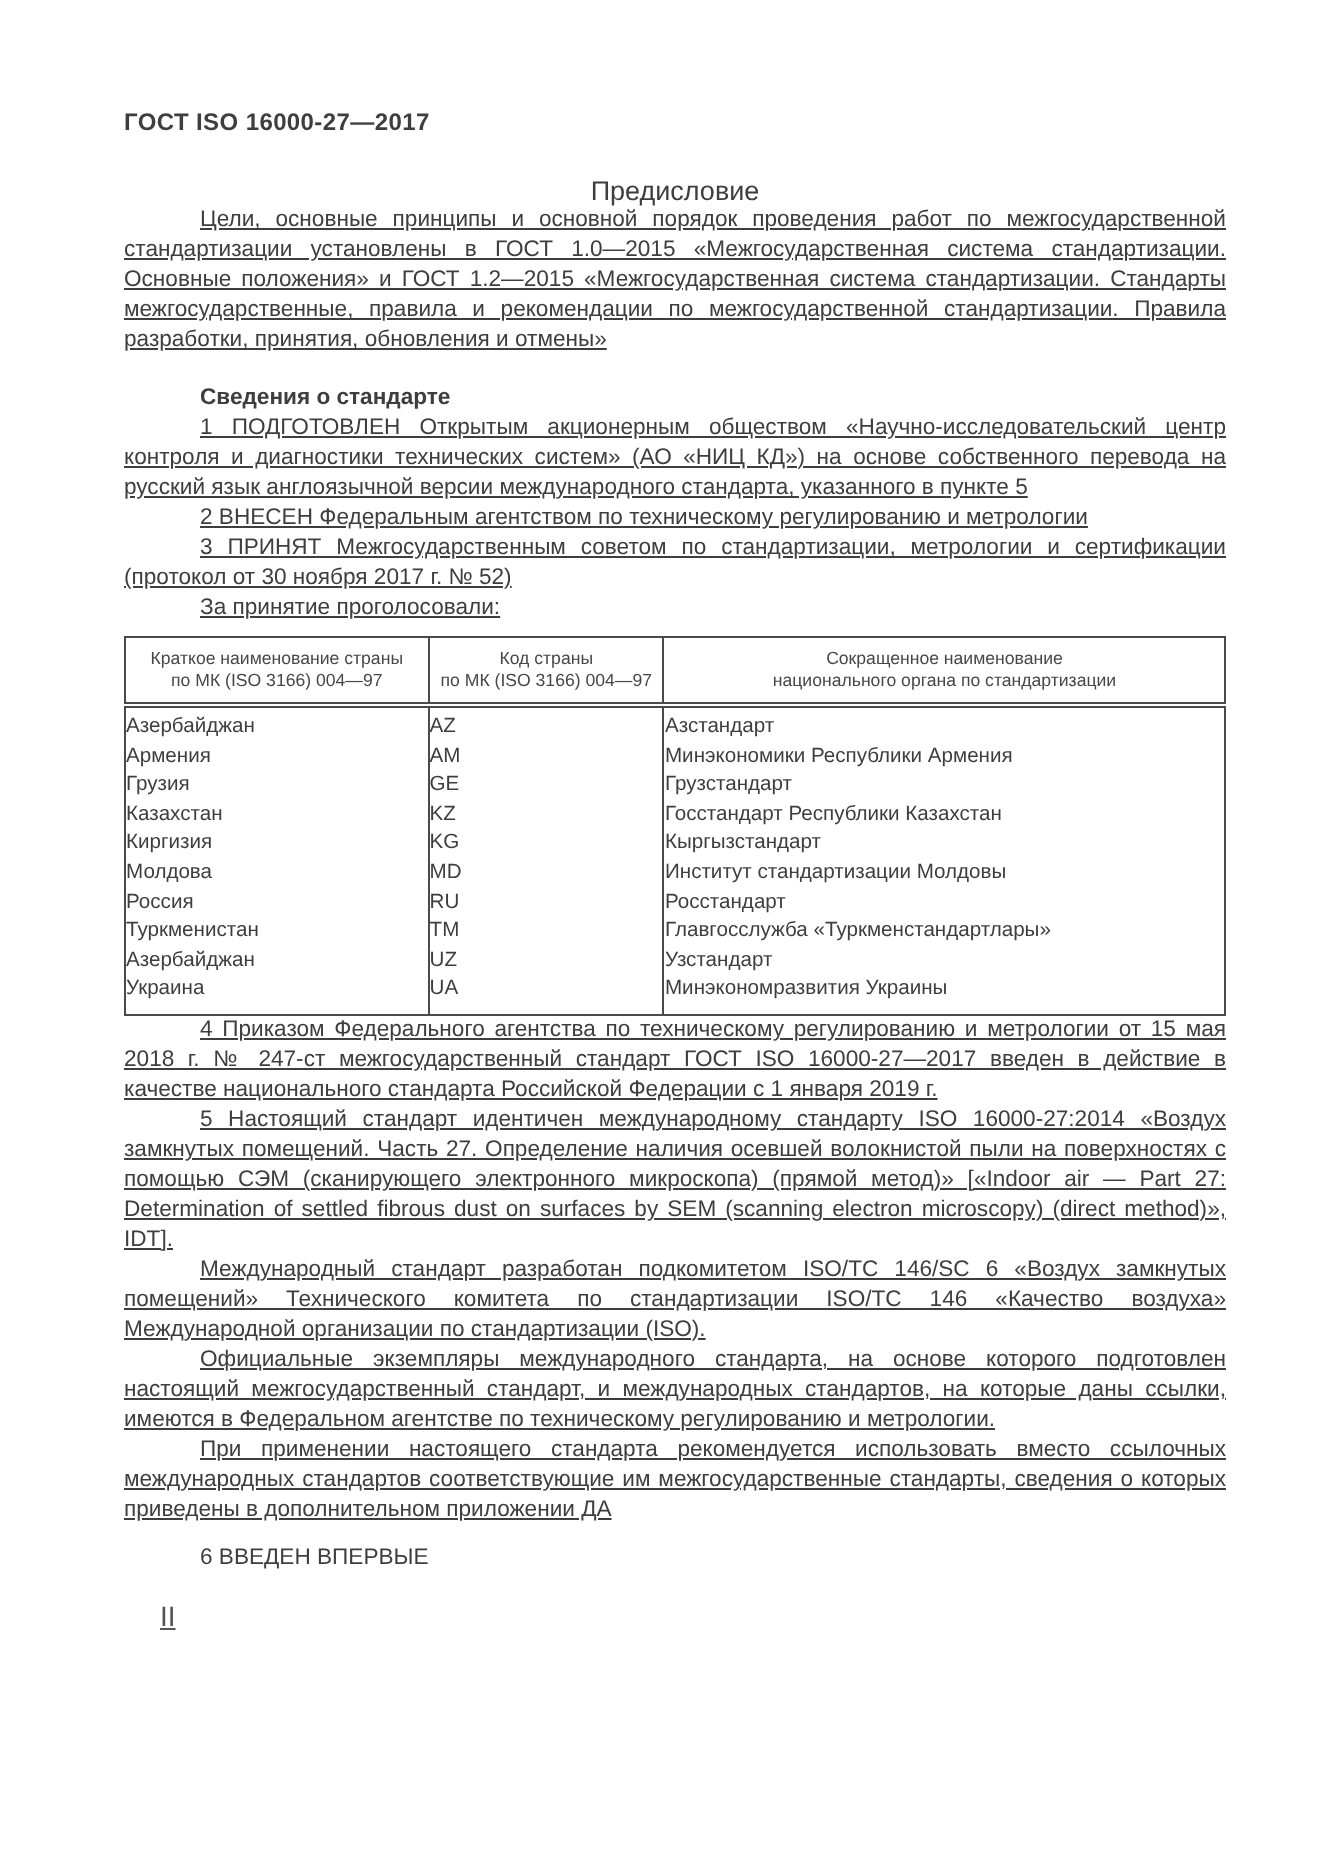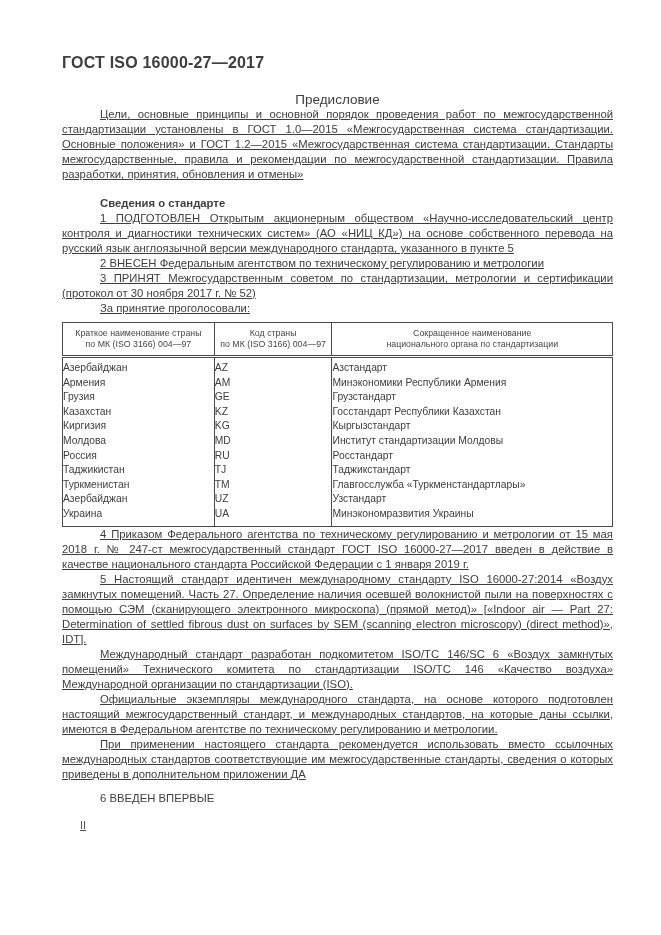--- a/index.html
+++ b/index.html
@@ -12,21 +12,21 @@
     width: 661px;
     height: 935px;
     background: #ffffff;
     font-family: "Liberation Sans", sans-serif;
     color: #3e3e3e;
     overflow: hidden;
     box-sizing: border-box;
     padding: 54px 48px 0 62px;
   }
   .doc-code {
-    font-size: 16px;
+    font-size: 12px;
     font-weight: bold;
     letter-spacing: 0.2px;
   }
   .page-title {
     margin-top: 20px;
     text-align: center;
     font-size: 13.5px;
     font-weight: normal;
   }
   p.body {
@@ -92,21 +92,21 @@
   .gap-after-table { margin-top: 21px; }
   .final-clause {
     margin-top: 9px;
     text-indent: 38px;
     font-size: 11.3px;
     line-height: 15px;
   }
   .page-number {
     margin-top: 13px;
     margin-left: 18px;
-    font-size: 11px;
+    font-size: 14px;
     color: #555;
     text-decoration: underline;
   }
 </style>
 </head>
 <body>
 
 <div class="page">
 
   <div class="doc-code">ГОСТ ISO 16000-27—2017</div>
@@ -175,25 +175,20 @@
         <td class="c-country">Молдова</td>
         <td class="c-code">MD</td>
         <td class="c-org">Институт стандартизации Молдовы</td>
       </tr>
       <tr>
         <td class="c-country">Россия</td>
         <td class="c-code">RU</td>
         <td class="c-org">Росстандарт</td>
       </tr>
       <tr>
-        <td class="c-country">Таджикистан</td>
-        <td class="c-code">TJ</td>
-        <td class="c-org">Таджикстандарт</td>
-      </tr>
-      <tr>
         <td class="c-country">Туркменистан</td>
         <td class="c-code">TM</td>
         <td class="c-org">Главгосслужба «Туркменстандартлары»</td>
       </tr>
       <tr>
         <td class="c-country">Азербайджан</td>
         <td class="c-code">UZ</td>
         <td class="c-org">Узстандарт</td>
       </tr>
       <tr>

